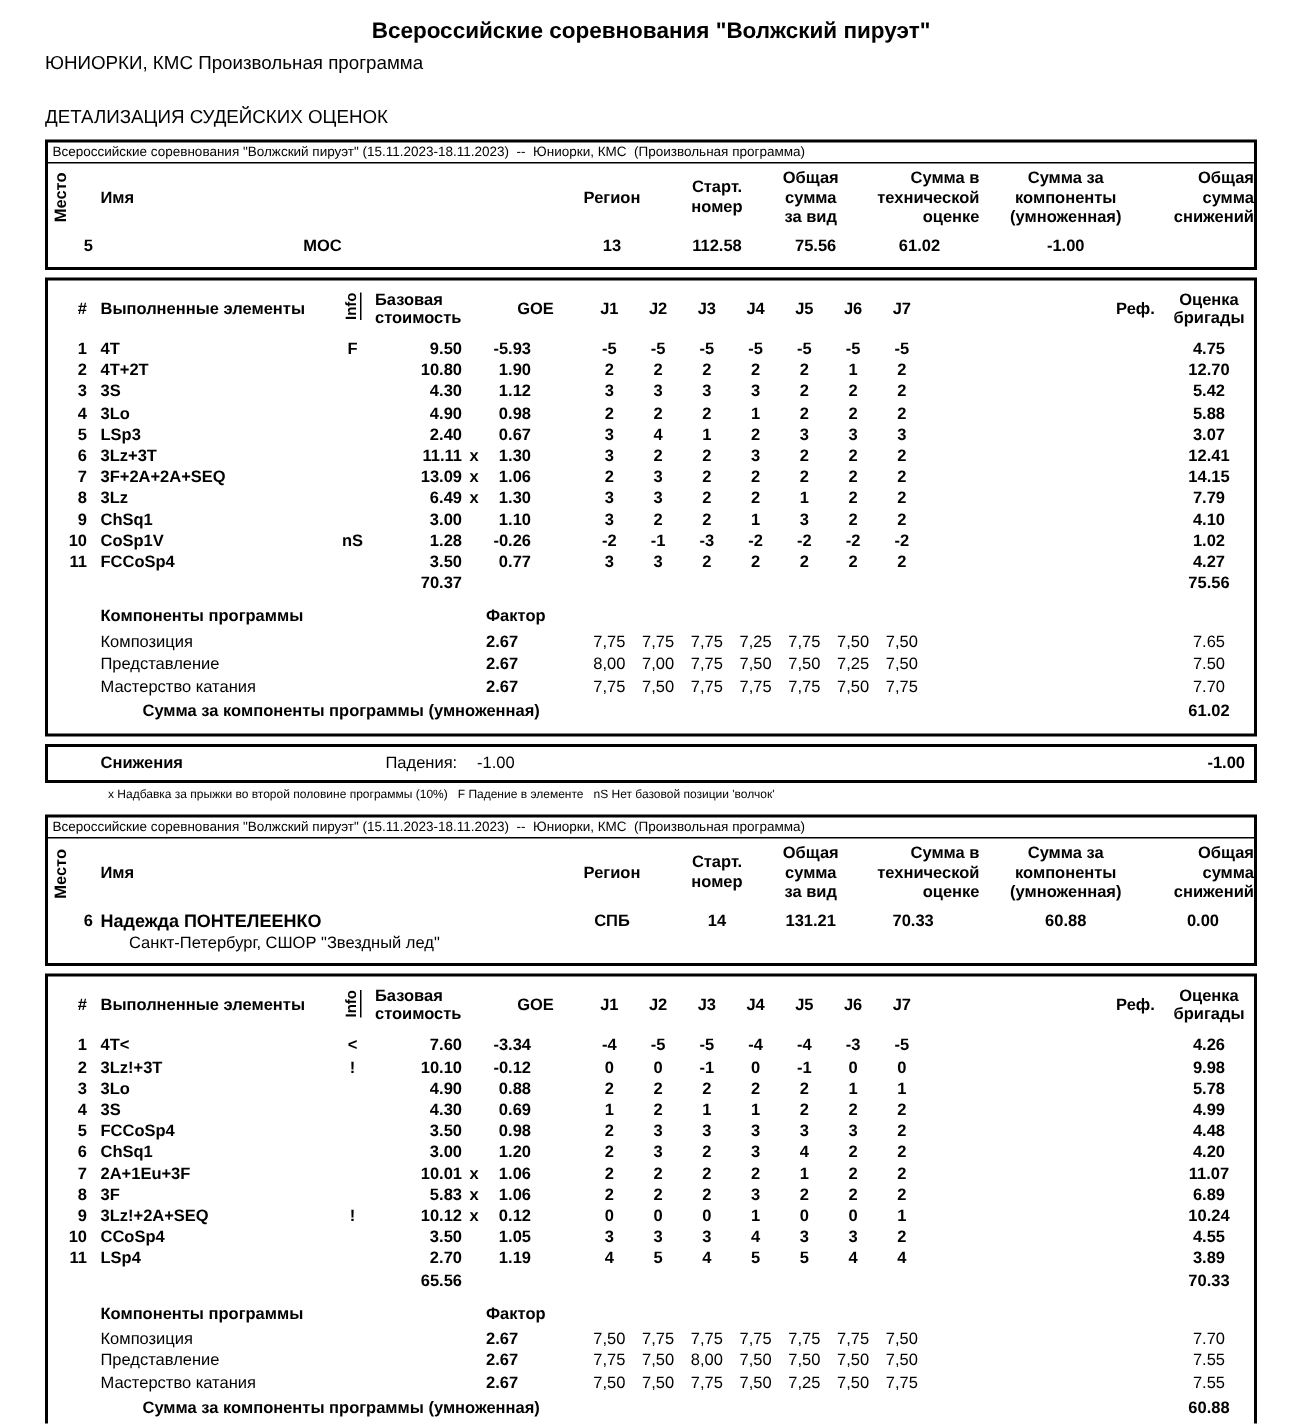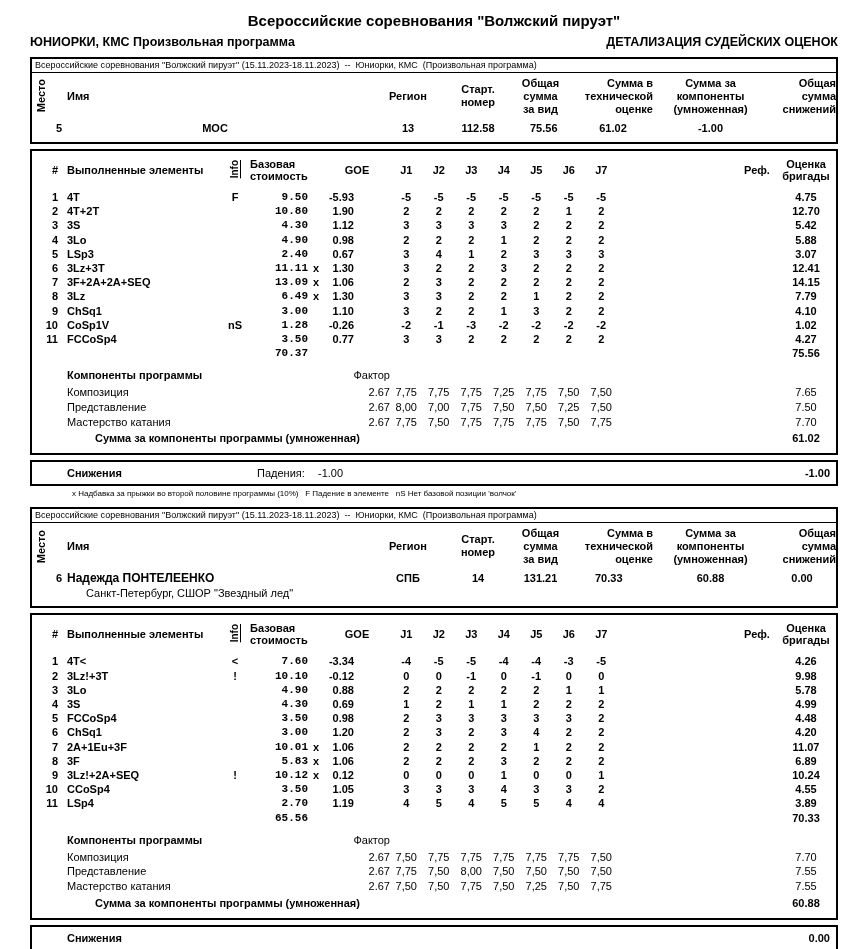--- a/index.html
+++ b/index.html
@@ -1,19 +1,19 @@
 <!DOCTYPE html>
 <html><head>
 <meta charset="utf-8">
 <style>
   html,body{margin:0;padding:0;background:#fff;}
   body{width:868px;height:949px;overflow:hidden;color:#000;font-family:"Liberation Sans",sans-serif;}
   .sheet{padding:10px 30px 0 30px;}
   .title{text-align:center;font-size:15px;font-weight:bold;margin:2px 0 0 0;}
-  .subtitle{display:flex;justify-content:space-between;gap:22px;font-size:12.5px;font-weight:bold;margin-top:6px;margin-bottom:8px;}
+  .subtitle{display:flex;justify-content:space-between;gap:22px;font-size:12.5px;font-weight:normal;margin-top:6px;margin-bottom:8px;flex-direction:column;}
   .tc{text-align:center}.tr{text-align:right}.pre{white-space:pre-line}
   .vert{writing-mode:vertical-rl;transform:rotate(180deg);display:inline-block;}
   .skater-block{margin-top:8px;}
   
   .box-a{border:2px solid #000;}
   .strip{font-size:9px;line-height:11px;padding:1px 2px 1px 3px;border-bottom:1px solid #000;white-space:pre;}
   .grid-a{display:grid;grid-template-columns:18px 12px 306px 80px 60px 65px 80px 115px 68px;font-size:11px;}
   .hdr-row{font-weight:bold;align-items:center;min-height:42px;line-height:13px;padding:2px 0;}
   .val-row{font-weight:bold;align-items:start;padding:2px 0 6px 0;line-height:15px;}
   .vert-wrap{display:flex;justify-content:center;align-items:center;height:100%;}
@@ -25,34 +25,34 @@
   
   .box-b{border:2px solid #000;margin-top:5px;padding:3px 0 7px 0;font-size:11px;}
   .el-grid{display:grid;grid-template-columns:26px 164px 26px 60px 16px 30px 36px repeat(7,32.5px) 1fr 50px 54px;}
   .el-head{font-weight:bold;align-items:center;line-height:12px;min-height:32px;padding-bottom:4px;}
   .el-row{font-weight:bold;height:14.2px;line-height:14.2px;}
   .c-num{grid-column:1;text-align:right;}
   .c-name{grid-column:2;padding-left:9px;white-space:nowrap;}
   .c-info{grid-column:3;text-align:center;}
   .c-infohead{grid-column:3;text-align:center;}
   .c-infohead .vert{font-size:10px;text-decoration:underline;}
-  .c-bv{grid-column:4;text-align:right;font-family:Liberation Mono, monospace;}
+  .c-bv{grid-column:4;text-align:right;}
   .c-bvhead{grid-column:4 / 6;padding-left:2px;}
   .c-x{grid-column:5;text-align:center;}
   .c-goe{grid-column:6;text-align:right;}
   .c-goehead{grid-column:6 / 8;text-align:center;}
   .c-j1{grid-column:8}.c-j2{grid-column:9}.c-j3{grid-column:10}.c-j4{grid-column:11}
   .c-j5{grid-column:12}.c-j6{grid-column:13}.c-j7{grid-column:14}
   .c-j1,.c-j2,.c-j3,.c-j4,.c-j5,.c-j6,.c-j7{text-align:center;}
   .c-ref{grid-column:16;text-align:center;}
   .c-panel{grid-column:17;text-align:center;padding-right:6px;white-space:pre-line;}
   .el-total{font-weight:bold;height:15px;line-height:15px;}
   .cmp-head{margin-top:5px;height:19px;line-height:19px;}
   .c-cmplabel{grid-column:2 / 5;padding-left:9px;font-weight:bold;white-space:nowrap;}
-  .c-factor{grid-column:6 / 8;text-align:right;font-weight:normal;}
+  .c-factor{grid-column:6 / 8;text-align:left;font-weight:bold;}
   .cmp-row{font-weight:normal;height:14.8px;line-height:14.8px;}
   .cmp-row .c-panel{font-weight:normal;}
   .cmp-sum{font-weight:bold;height:16px;line-height:16px;margin-top:1px;margin-left:28px;}
   .c-sumlabel{grid-column:2 / 15;padding-left:9px;white-space:nowrap;}
   
   .box-c{border:2px solid #000;margin-top:5px;display:grid;grid-template-columns:26px 164px 86px 120px 1fr 60px;align-items:center;height:22px;font-size:11px;}
   .ded-label{grid-column:2;padding-left:9px;font-weight:bold;}
   .ded-detail{grid-column:3;padding-left:35px;white-space:nowrap;}
   .ded-detail-val{grid-column:4;padding-left:10px;}
   .ded-total{grid-column:6;text-align:right;padding-right:6px;font-weight:bold;}

